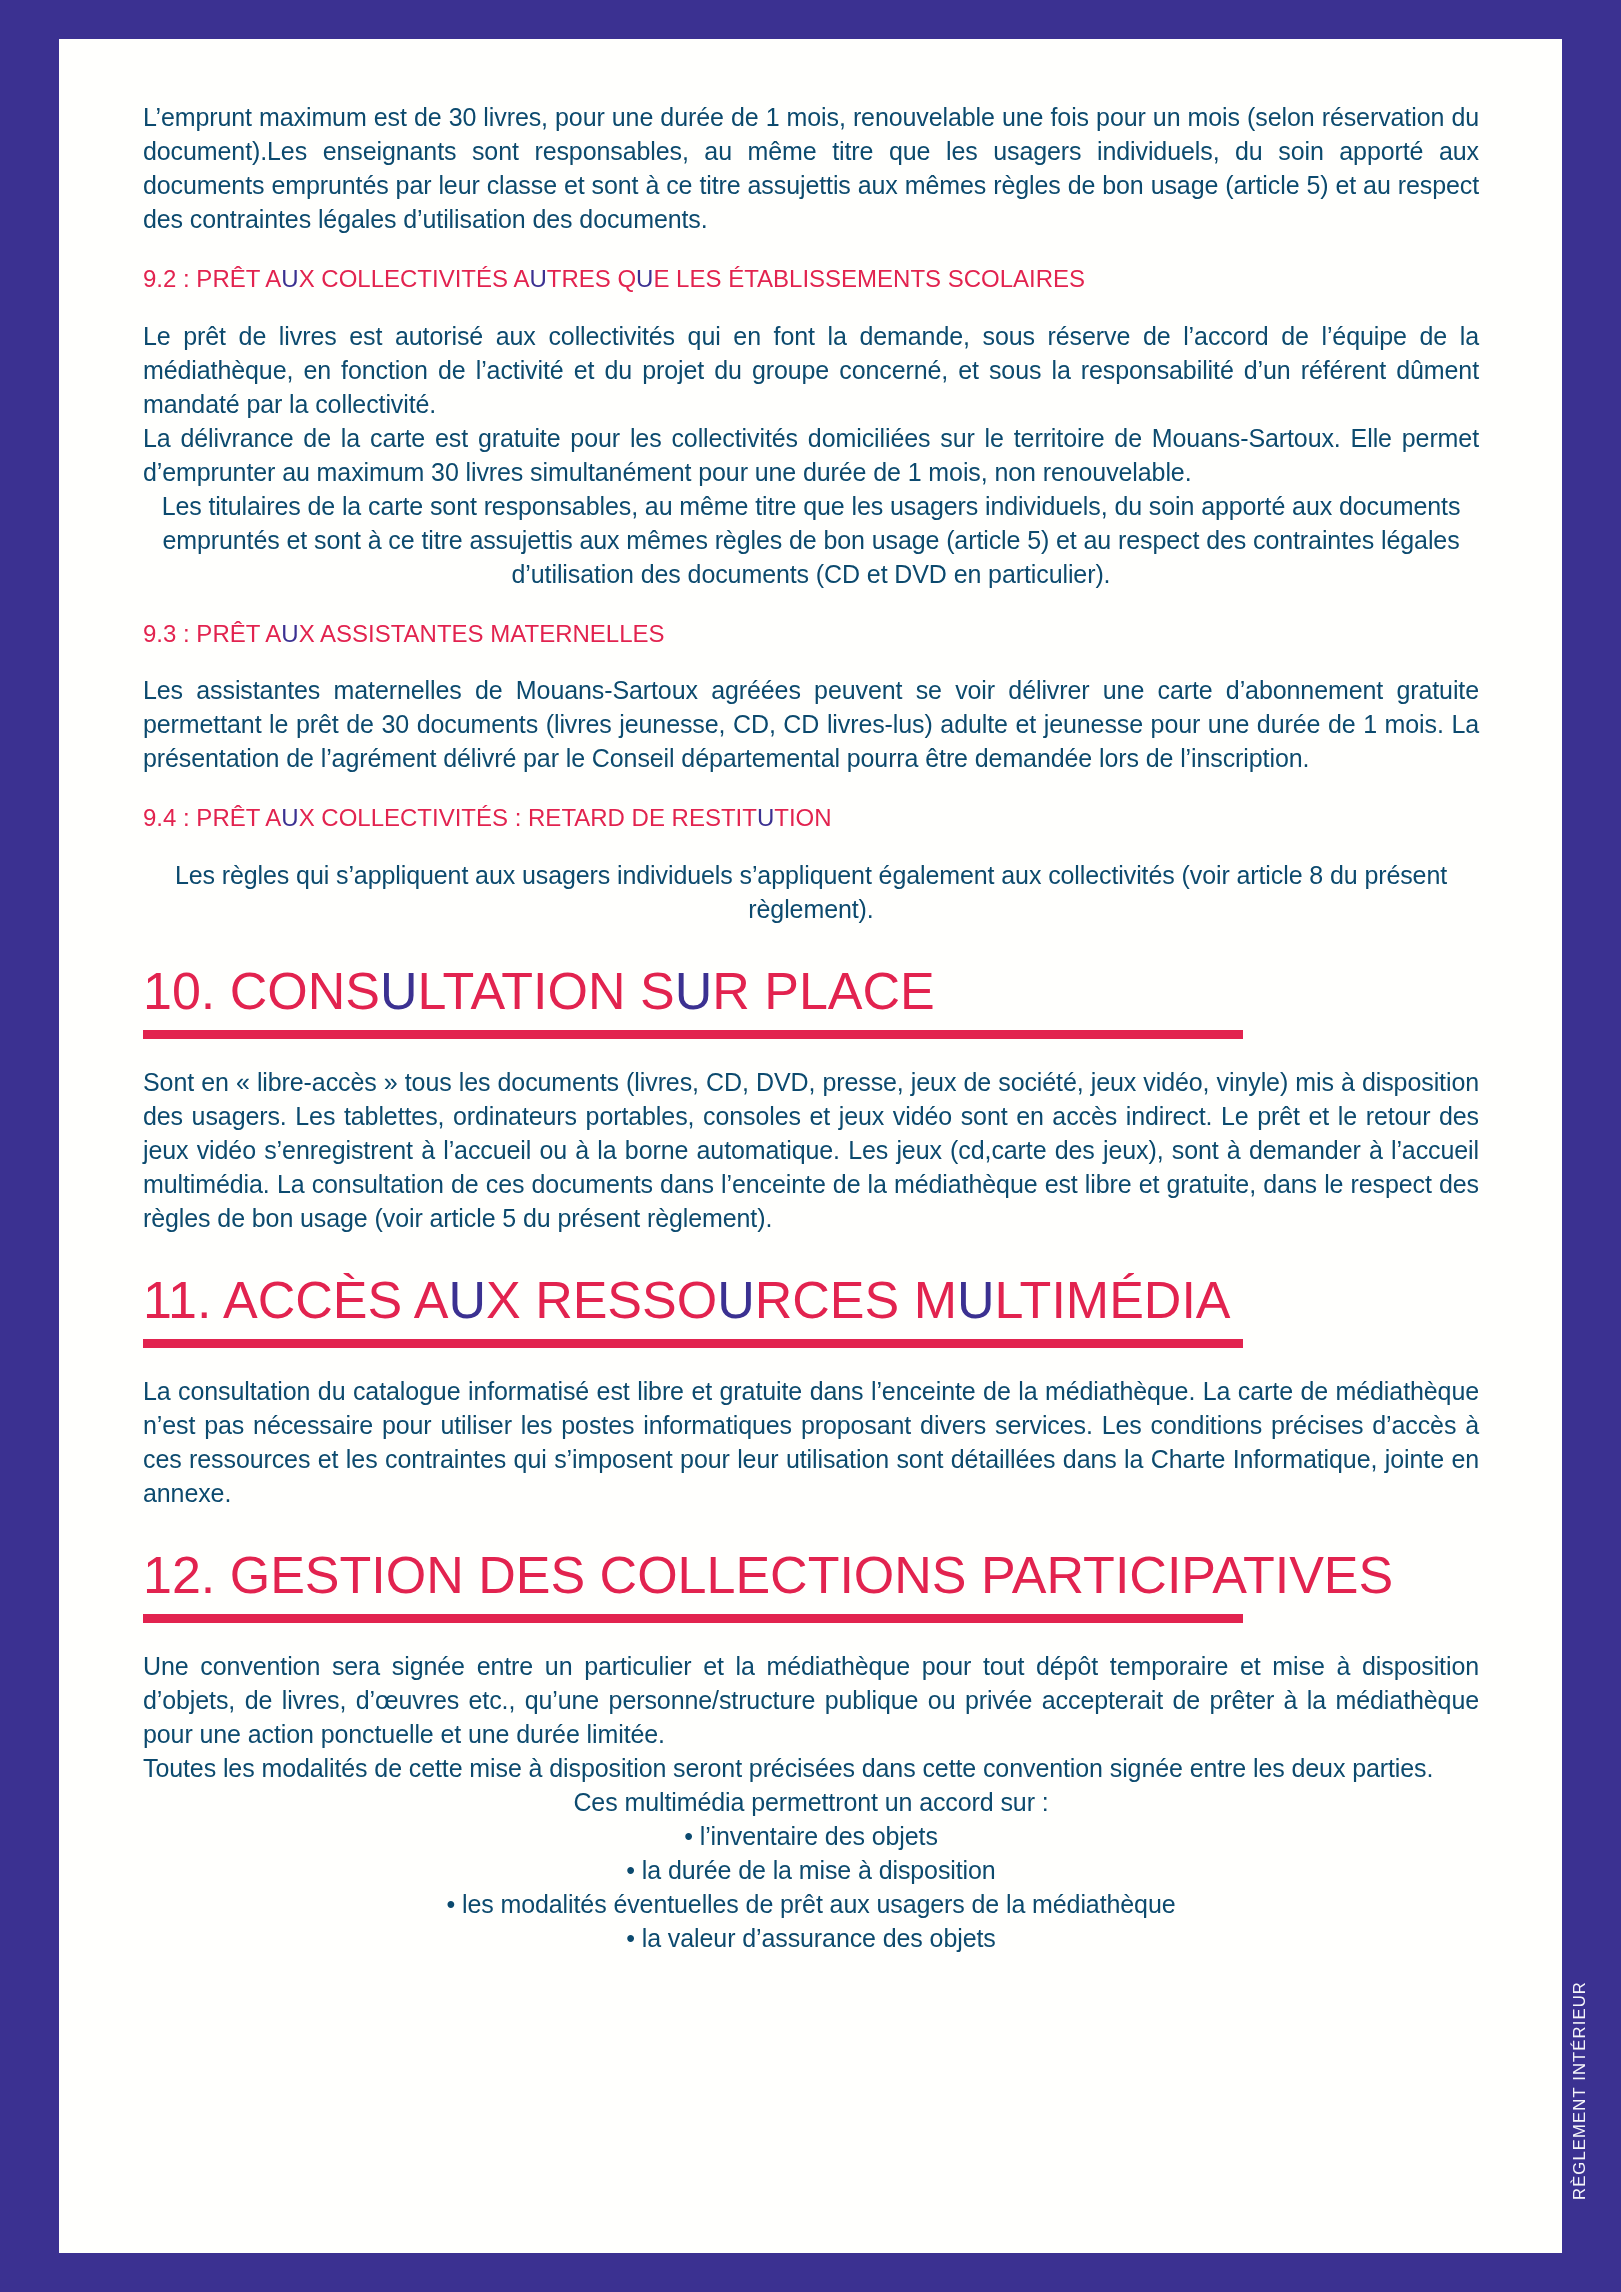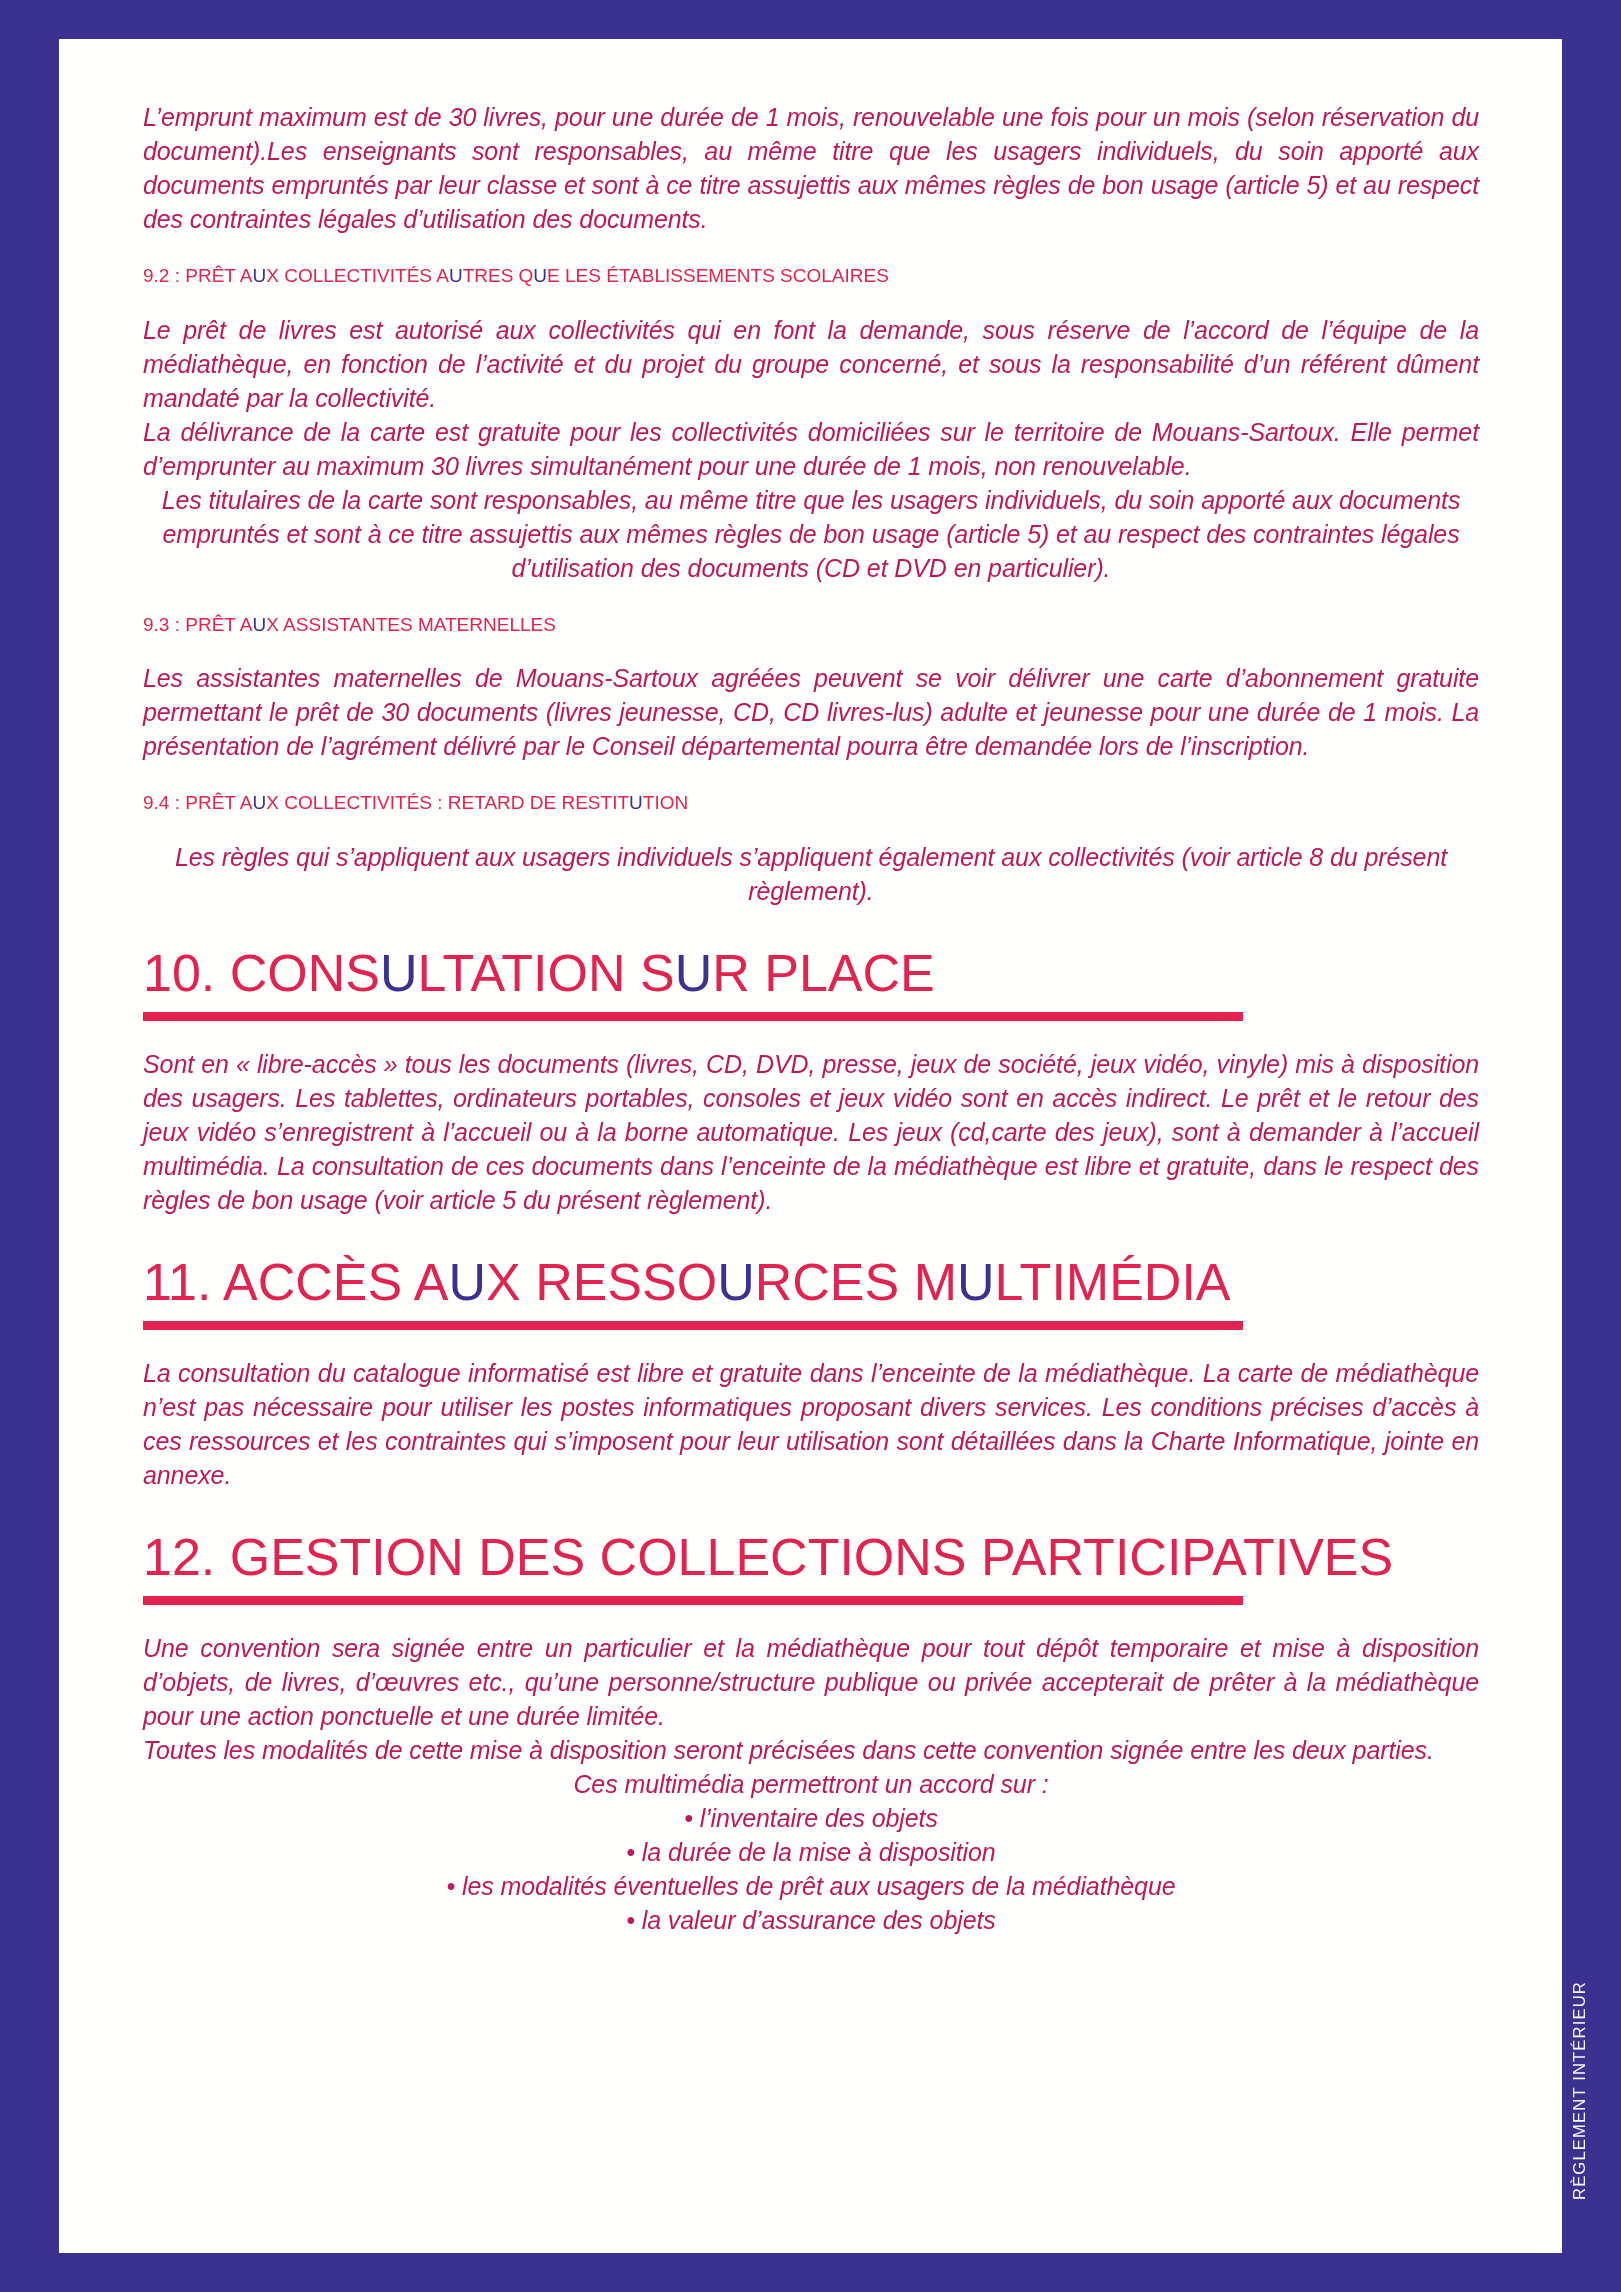--- a/index.html
+++ b/index.html
@@ -45,37 +45,36 @@
     letter-spacing: 1.1px;
     writing-mode: vertical-rl;
     transform: rotate(180deg);
     white-space: nowrap;
     font-family: "Liberation Sans", sans-serif;
     opacity: 0.95;
   }
 
   
   p.body {
-    color: #be185d;
+    color: #0c4a6e;
     font-size: 25px;
     line-height: 1.36;
     margin: 0 0 0 0;
     text-align: justify;
     font-family: "Liberation Sans", sans-serif;
     letter-spacing: -0.1px;
-    font-style: italic;
   }
   p.body.last-left { text-align: center; }
   .para-block { margin-bottom: 29px; }
   .para-block p.body + p.body { margin-top: 0; }
 
   
   h3.sub {
     color: #e2234f;
-    font-size: 19px;
+    font-size: 24px;
     font-weight: 400;
     margin: 0 0 25.5px 0;
     letter-spacing: 0px;
     font-family: "Liberation Sans", sans-serif;
     white-space: nowrap;
   }
   h3.sub .u { color: #3b3191; }
 
   
   h2.major {

